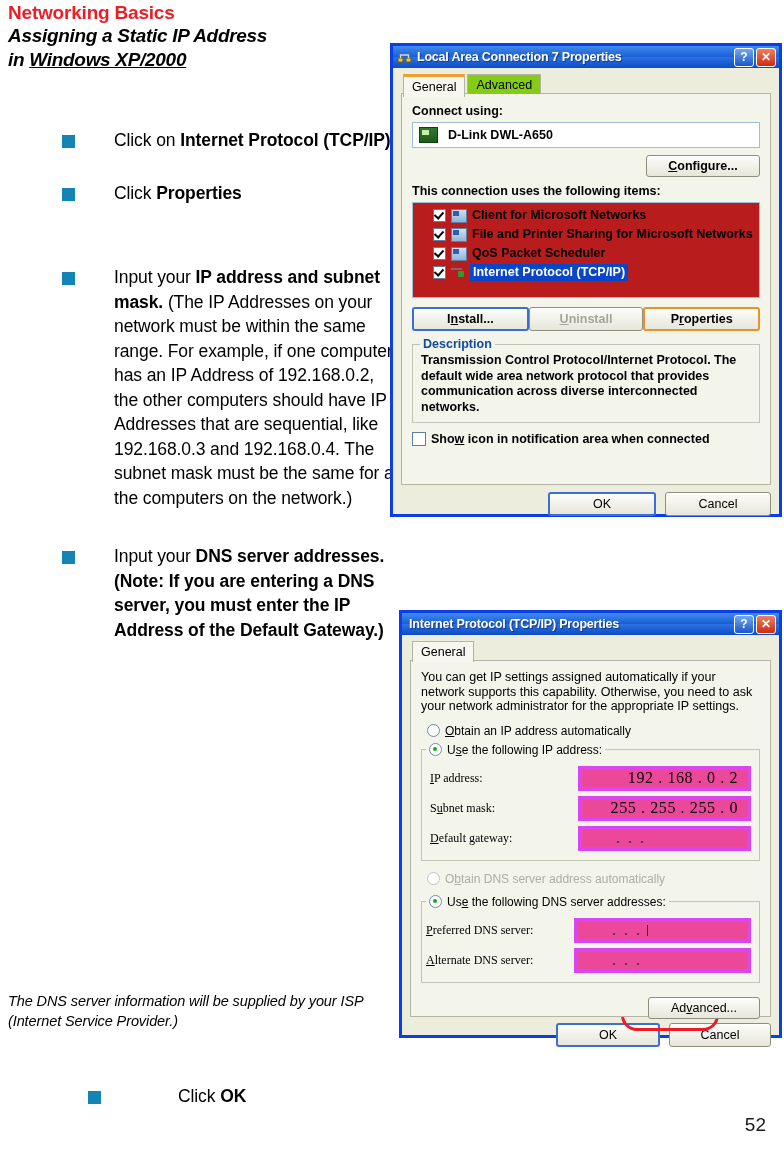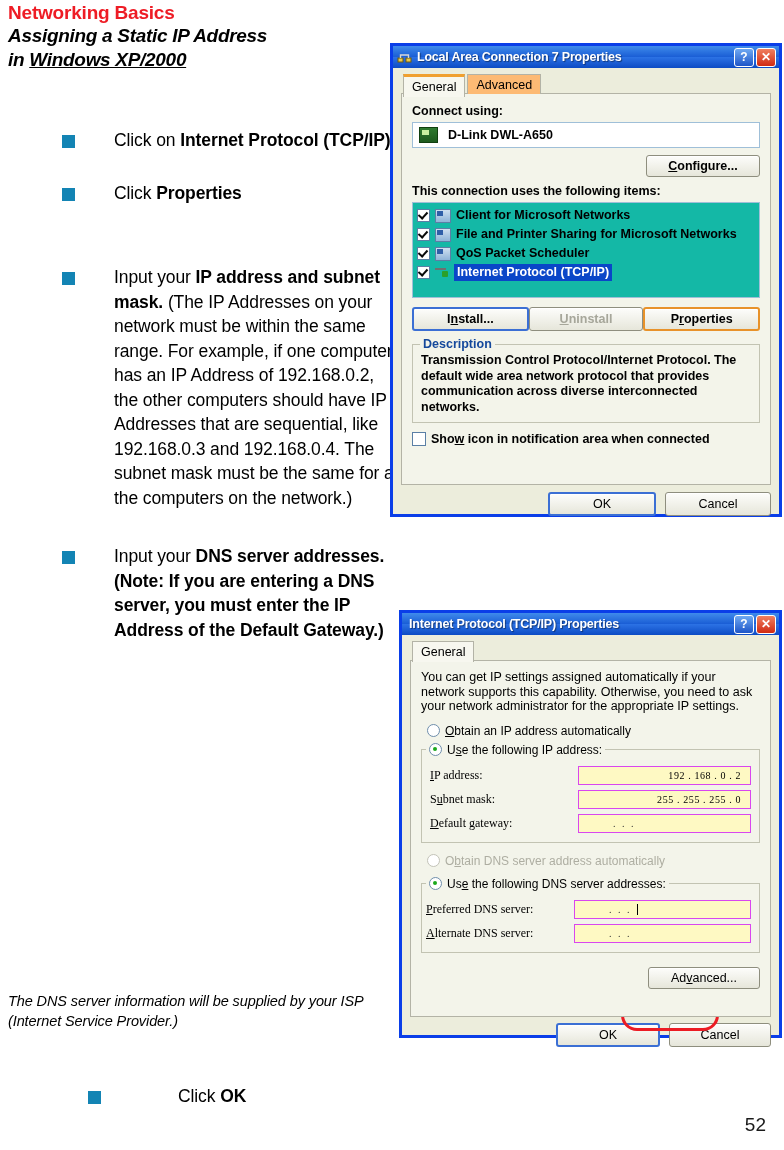--- a/index.html
+++ b/index.html
@@ -38,38 +38,38 @@
   .xptitle .ttxt{color:#fff;font-size:12.5px;font-weight:bold;flex:1;white-space:nowrap;
                  text-shadow:1px 1px 1px rgba(0,0,0,.45);letter-spacing:-0.2px;}
   .tbtn{width:18px;height:17px;border:1px solid #ffffff;border-radius:3px;margin-left:2px;
         font-size:12px;font-weight:bold;color:#fff;display:flex;align-items:center;justify-content:center;flex:none;}
   .tbtn.help{background:linear-gradient(180deg,#6fa9f2,#1d55c8);}
   .tbtn.close{background:linear-gradient(180deg,#f08060,#d02a12);}
 
   .xpbody{position:relative;padding:6px 8px 8px 8px;}
   .tabrow{display:flex;height:20px;position:relative;z-index:2;margin-left:2px;}
   .tab{height:19px;padding:0 8px;font-size:12.5px;color:#000;display:flex;align-items:center;
-       border:1px solid #b3b3a6;border-bottom:none;background:#fdba74;margin-right:2px;}
+       border:1px solid #b3b3a6;border-bottom:none;background:#84cc16;margin-right:2px;}
   .tab.active{background:#f7f7ef;border-top:3px solid #f0a030;height:20px;position:relative;z-index:3;}
   .tabpanel{border:1px solid #b3b3a6;background:#f3f4ea;margin-top:-1px;padding:10px 10px 10px 10px;position:relative;z-index:1;}
 
   .lbl{font-size:12.5px;color:#000;margin-bottom:4px;}
   .fieldbox{background:#fff;border:1px solid #9fbfd8;padding:4px 6px;display:flex;align-items:center;font-size:12.5px;}
   .nicico{width:17px;height:14px;margin-right:10px;position:relative;flex:none;
      background:linear-gradient(180deg,#2f7a2f,#1d5a1d);border:1px solid #10400f;}
   .nicico:after{content:"";position:absolute;left:2px;top:2px;width:7px;height:5px;background:#c9f0a0;}
 
   .btn{font-size:12.5px;color:#000;background:linear-gradient(180deg,#fdfdfb,#e6e6da);
        border:1px solid #8e8e7e;border-radius:3px;padding:3px 10px;display:inline-flex;
        align-items:center;justify-content:center;box-shadow:inset 0 1px 0 #fff;}
   .btn.primary{border:2px solid #3b6fd4;}
   .btn.disabled{color:#a6a69a;}
   .u{text-decoration:underline;}
 
-  .listbox{background:#14b8a6;border:1px solid #9fbfd8;padding:3px 1px;}
+  .listbox{background:#b91c1c;border:1px solid #9fbfd8;padding:3px 17px;}
   .litem{display:flex;align-items:center;font-size:12.5px;line-height:17px;padding:1px 3px;white-space:nowrap;}
   .cb{width:11px;height:11px;border:1px solid #5a7fa5;background:#fff;margin-right:5px;flex:none;position:relative;}
   .cb.on:after{content:"";position:absolute;left:2px;top:0px;width:4px;height:7px;border:solid #0a0a0a;
     border-width:0 2px 2px 0;transform:rotate(42deg);}
   .pcico{width:14px;height:12px;margin-right:5px;flex:none;position:relative;
      background:linear-gradient(180deg,#cfe0f0,#8fb4d8);border:1px solid #5b7fa5;}
   .pcico.b:after{content:"";position:absolute;left:1px;top:1px;width:6px;height:5px;background:#2f5fa8;}
   .protoico{width:14px;height:12px;margin-right:5px;flex:none;position:relative;}
   .protoico:before{content:"";position:absolute;left:0;top:1px;width:11px;height:2px;background:#6f6f6f;}
   .protoico:after{content:"";position:absolute;left:7px;top:4px;width:6px;height:6px;background:#2aa02a;border-radius:1px;}
@@ -85,22 +85,22 @@
 
   
   .rrow{display:flex;align-items:center;font-size:12px;white-space:nowrap;}
   .rb{width:11px;height:11px;border:1px solid #6f8eab;border-radius:50%;background:#fff;margin-right:5px;flex:none;position:relative;}
   .rb.on:after{content:"";position:absolute;left:2.5px;top:2.5px;width:4px;height:4px;border-radius:50%;background:#1ca81c;}
   .dis{color:#aeaea2;}
   .dis .rb{border-color:#c3c3b8;}
 
   .frow{display:flex;align-items:center;font-size:12px;margin-top:5px;font-family:Liberation Serif, serif;}
   .frow .fl{width:148px;color:#000;}
-  .ipbox{flex:1;background:#fef9c3;border:1px solid #d946ef;height:17px;display:flex;align-items:center;
-         justify-content:flex-end;padding:0 9px;font-size:10px;letter-spacing:0.6px;color:#000;}
+  .ipbox{flex:1;background:#ec4899;border:4px solid #d946ef;height:17px;display:flex;align-items:center;
+         justify-content:flex-end;padding:0 9px;font-size:16px;letter-spacing:0.6px;color:#000;}
   .ipbox.empty{justify-content:flex-start;padding-left:34px;letter-spacing:2px;color:#333;}
   .caret{display:inline-block;width:1px;height:11px;background:#000;margin-left:5px;vertical-align:middle;}
 
   
   .oval{position:absolute;border:3px solid #ec1c24;border-radius:16px;pointer-events:none;}
 </style>
 </head>
 <body>
 
 <div id="page-heading">

